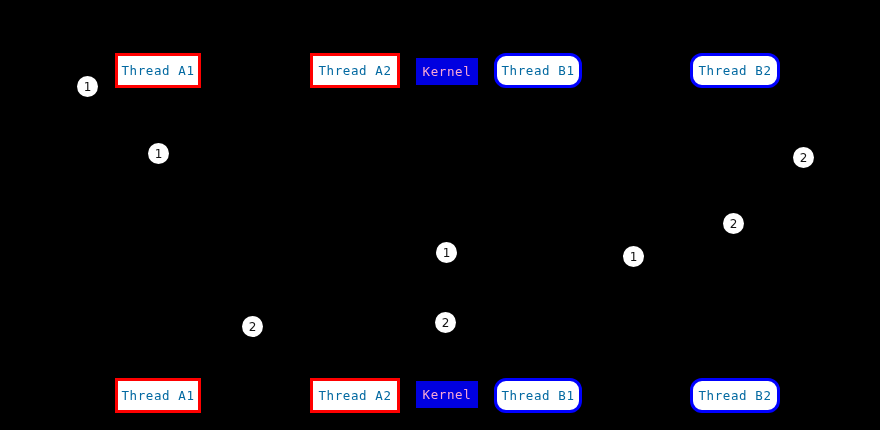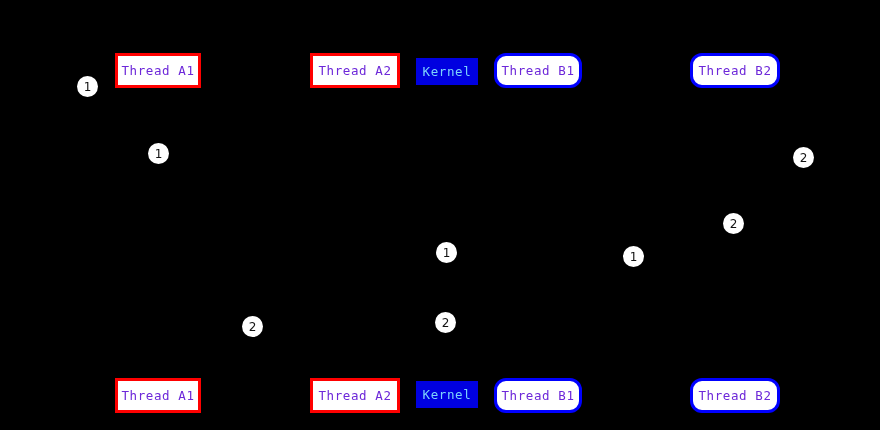--- a/index.html
+++ b/index.html
@@ -17,38 +17,38 @@
   }
 
   
   .lifeline-box {
     position: absolute;
     box-sizing: border-box;
     display: flex;
     align-items: center;
     justify-content: center;
     background: #ffffff;
-    color: #6d28d9;
+    color: #0369a1;
     font-size: 12.5px;
     letter-spacing: 0.6px;
     white-space: nowrap;
     border-style: solid;
   }
   .lifeline-box.red {
     border-color: #ff0000;
     border-width: 3px;
   }
   .lifeline-box.blue {
     border-color: #0000ff;
     border-width: 3px;
     border-radius: 12px;
   }
   .lifeline-box.kernel {
     background: #0000e0;
-    color: #7dd3fc;
+    color: #f9a8d4;
     border: 1px solid #0000e0;
   }
 
   
   .lifeline {
     position: absolute;
     width: 1px;
     background: #000000;
   }
   

